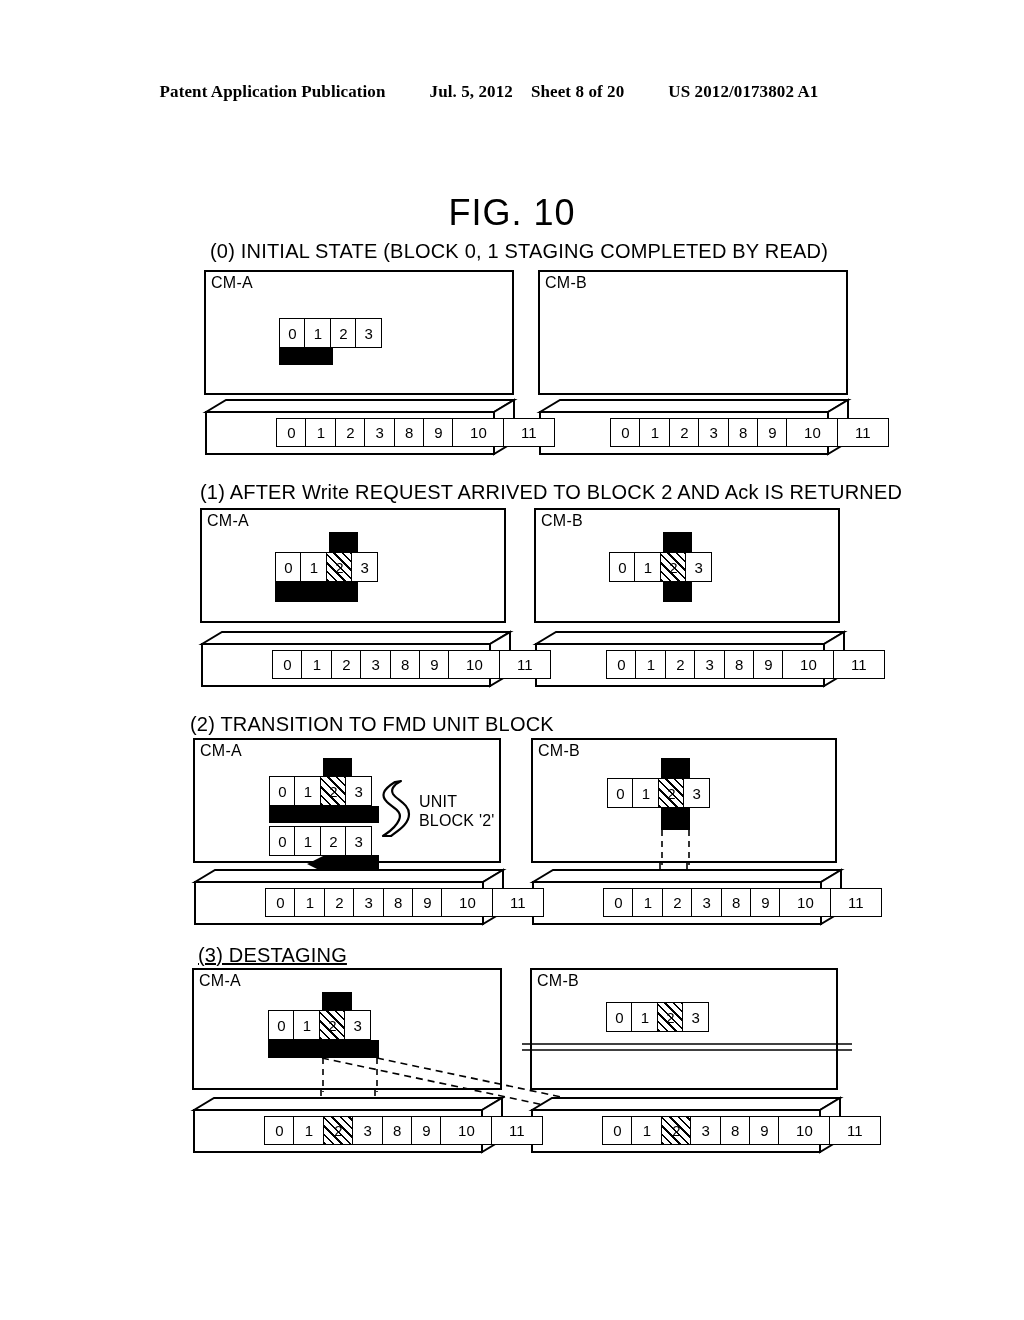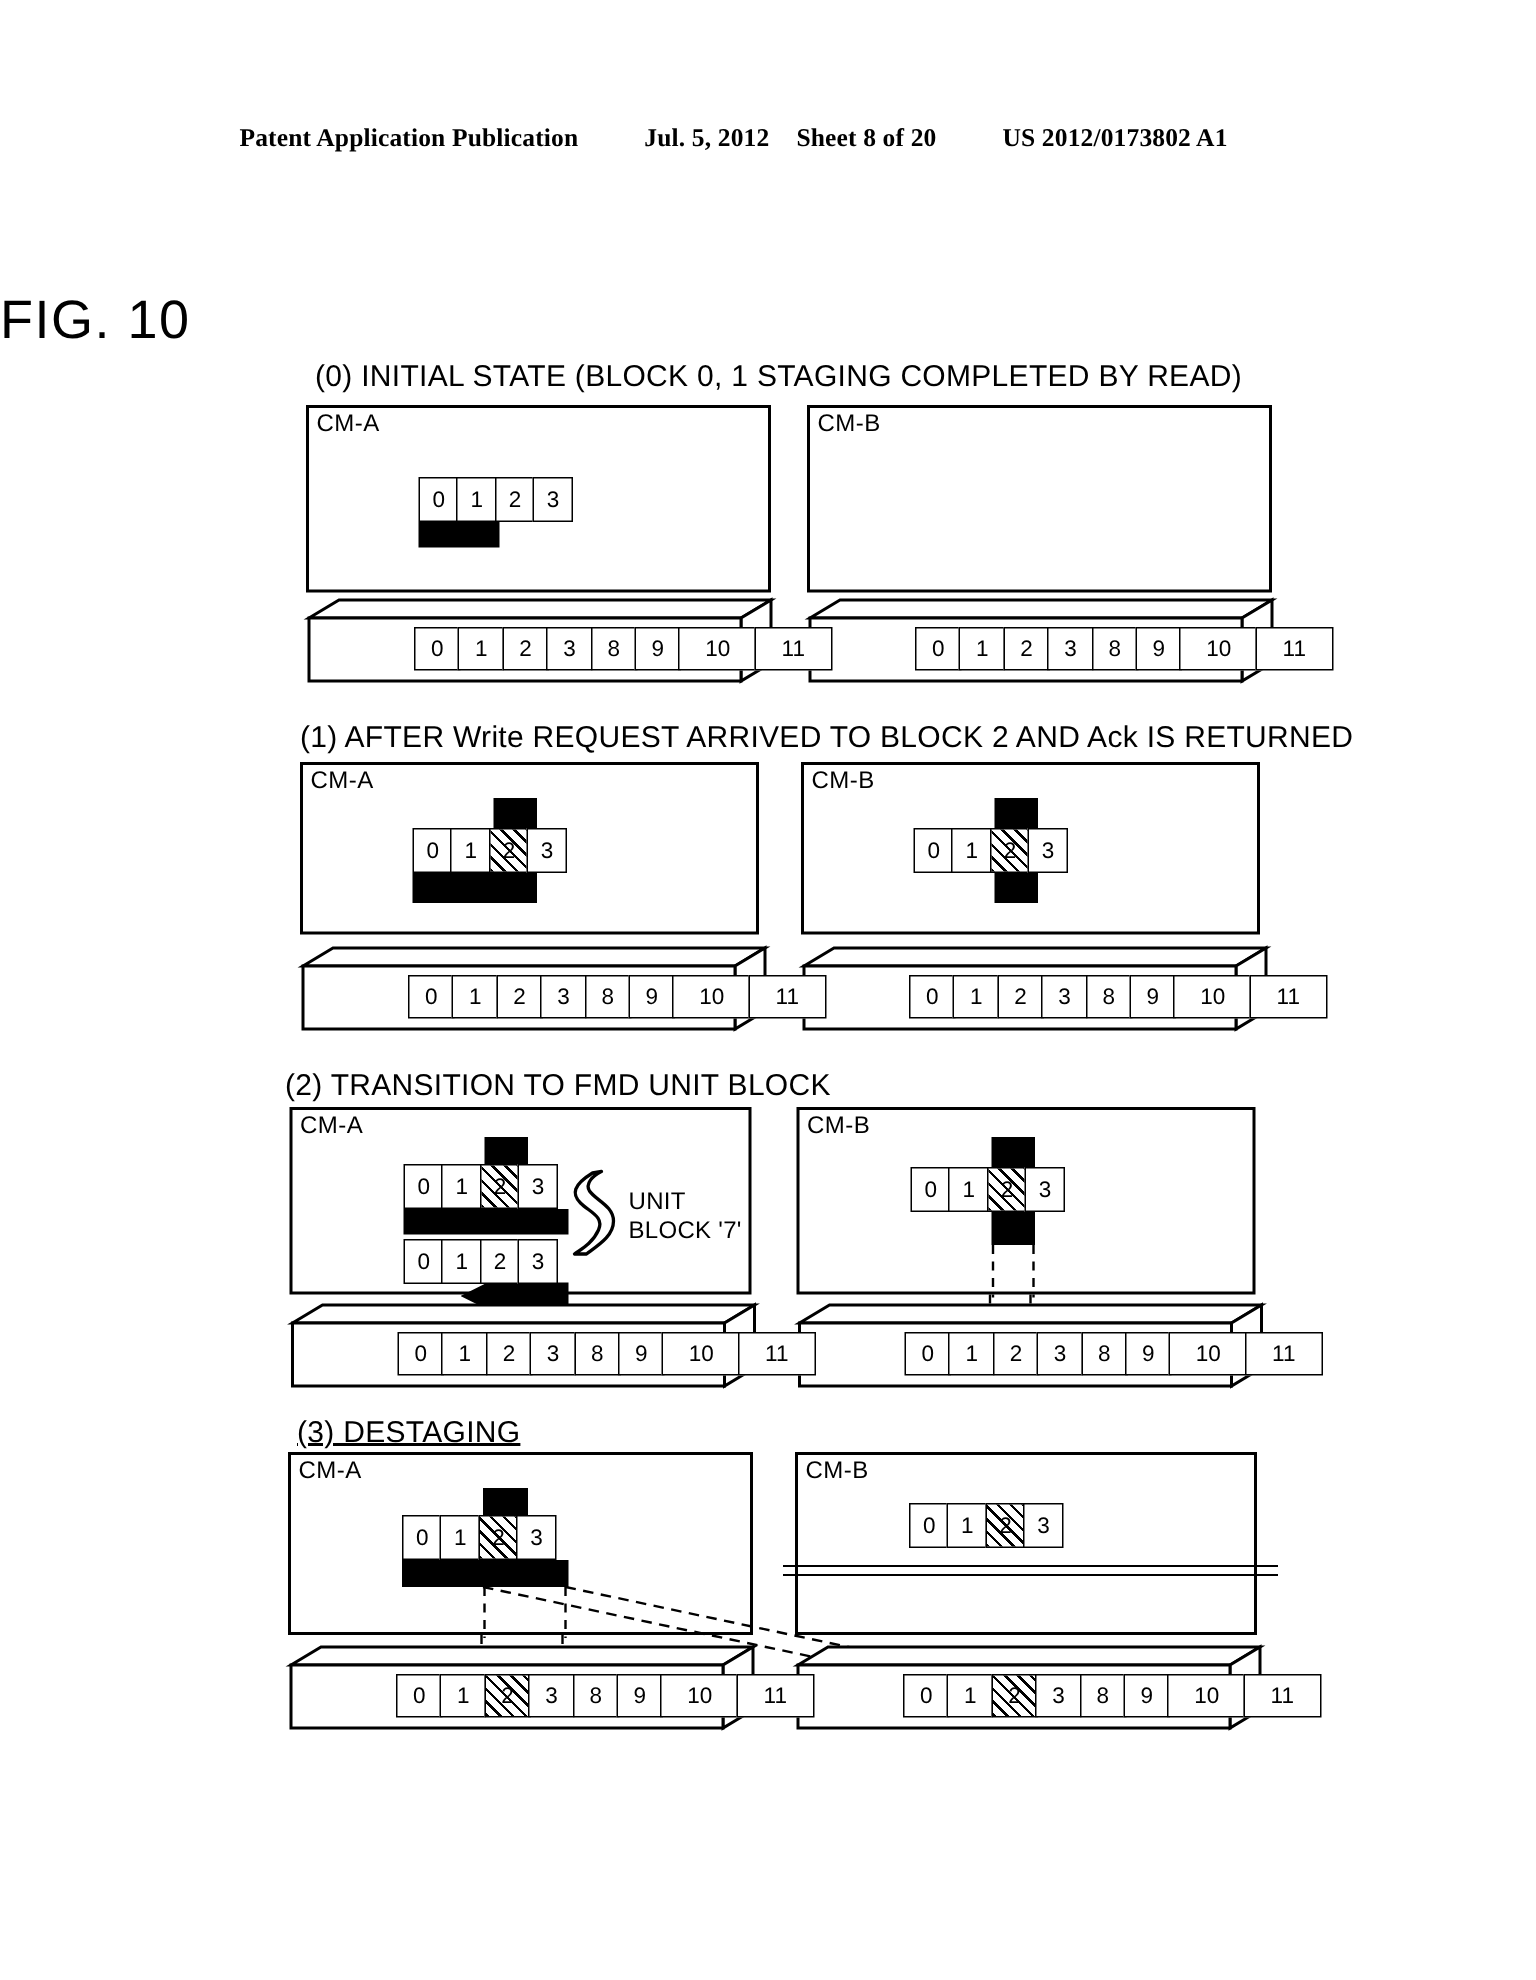--- a/index.html
+++ b/index.html
@@ -15,21 +15,21 @@
     font-family:"Liberation Serif",serif;font-weight:bold;font-size:17px;
     letter-spacing:.1px;
     margin-left:29px;
   }
   .pat-header .h-pub{margin-right:44px;}
   .pat-header .h-date{margin-right:18px;}
   .pat-header .h-sheet{margin-right:44px;}
 
   
   .fig-title{
-    position:absolute;left:0;top:192px;width:1024px;
+    position:absolute;left:0;top:192px;width:1024px;text-align:center;
     font-size:36px;letter-spacing:1px;font-family:"Liberation Sans",sans-serif;
   }
 
   
   .section{position:absolute;left:0;width:1024px;}
   .sec-caption{
     position:absolute;font-size:20px;letter-spacing:.2px;white-space:nowrap;
     font-family:"Liberation Sans",sans-serif;
   }
 
@@ -226,21 +226,21 @@
       <div class="cell">3</div>
     </div>
 
     <svg class="overlay" width="308" height="125">
       <path d="M200,42 C187,50 186,56 192,62 C198,68 208,71 204,80
                C200,89 192,93 188,96 L196,96 C204,90 214,84 214,74
                C214,64 202,60 198,54 C195,49 200,44 206,41 Z" fill="#fff" stroke="#000" stroke-width="2.2" stroke-linejoin="round"></path>
     </svg>
     <div class="copy-label" style="left:224px;top:52px;">
       <div>UNIT</div>
-      <div>BLOCK '7'</div>
+      <div>BLOCK '2'</div>
     </div>
   </div>
 
   <svg class="overlay" width="320" height="40" style="left:193px;top:860px;">
     <defs>
       <marker id="ahUpA" markerWidth="9" markerHeight="9" refX="4.5" refY="8" orient="auto">
         <polygon points="4.5,0 9,9 0,9" fill="#000"></polygon>
       </marker>
     </defs>
     <line x1="130" y1="28" x2="130" y2="4" stroke="#000" stroke-width="2" marker-end="url(#ahUpA)"></line>

